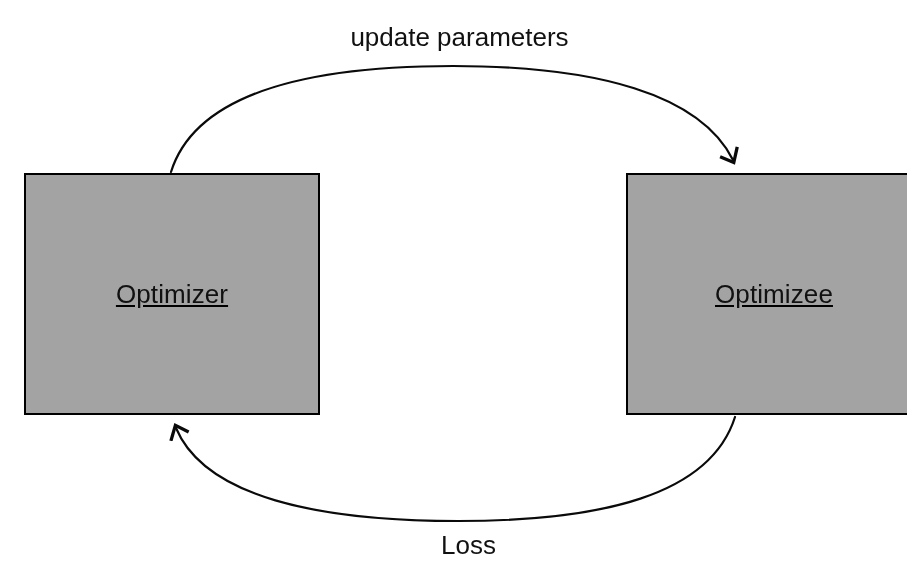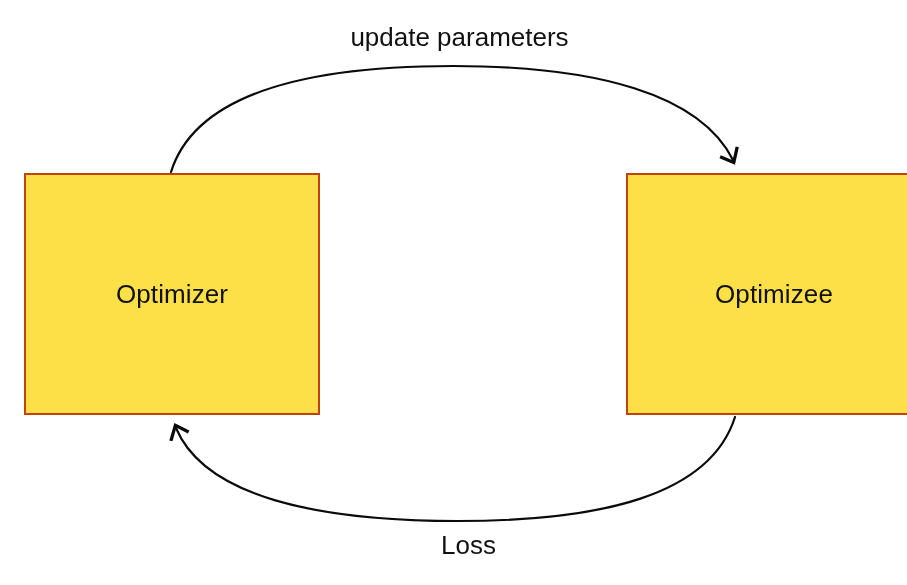--- a/index.html
+++ b/index.html
@@ -19,26 +19,27 @@
   .diagram-svg {
     position: absolute;
     left: 0;
     top: 0;
     width: 907px;
     height: 585px;
   }
   .node-box {
     position: absolute;
     box-sizing: border-box;
-    border: 2px solid #c2410c;
-    background: #fde047;
+    border: 2px solid #000000;
+    background: #a3a3a3;
     display: flex;
     flex-direction: column;
     align-items: center;
     justify-content: center;
+    text-decoration: underline;
   }
   #node-optimizer {
     left: 24px;
     top: 173px;
     width: 296px;
     height: 242px;
   }
   #node-optimizee {
     left: 588px;
     top: 173px;

